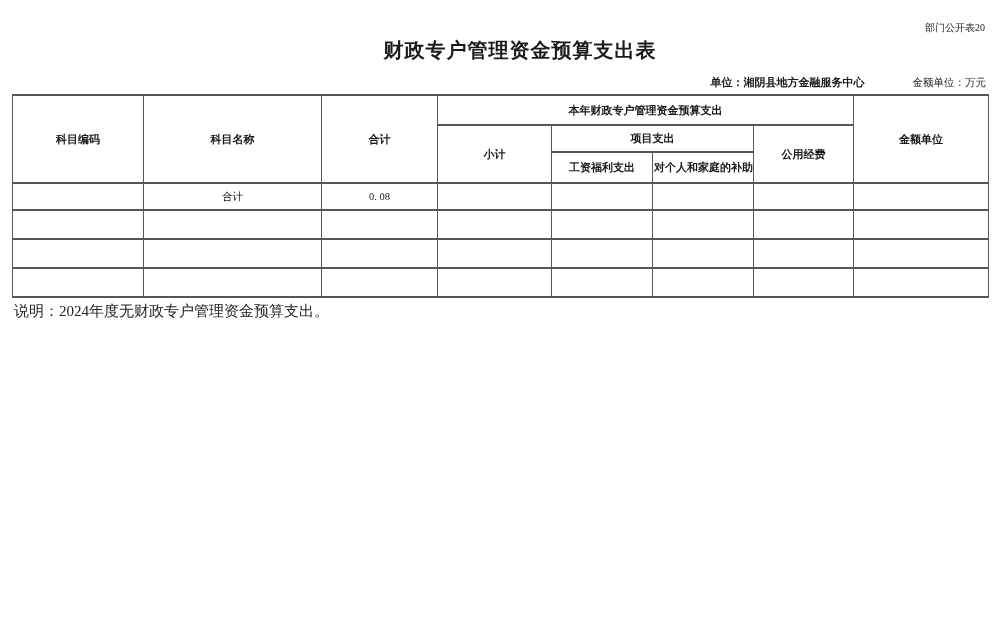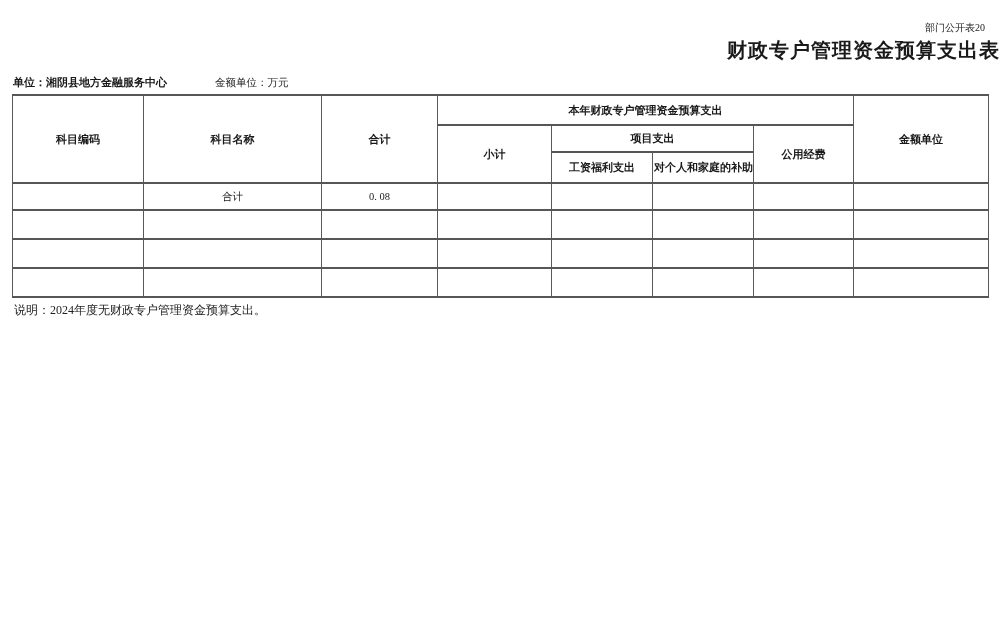--- a/index.html
+++ b/index.html
@@ -13,29 +13,29 @@
   }
   .corner-label {
     position: absolute;
     top: 21px; right: 15px;
     font-size: 10px;
     font-family: Liberation Serif, serif;
     color: #222;
   }
   .page-title {
     padding-top: 37px;
-    text-align: right;
+    text-align: center;
     font-size: 20px;
     font-weight: bold;
     letter-spacing: 1px;
     margin-left: 40px;
   }
   .meta-row {
     display: flex;
-    justify-content: flex-start;
+    justify-content: flex-end;
     align-items: flex-end;
     margin: 11px 14px 4px 13px;
   }
   .unit-label { font-size: 11px; font-weight: bold; }
   .amount-unit-label {
     font-size: 10.5px;
     font-family: "Liberation Serif", serif;
     font-weight: normal;
     margin-left: 48px;
   }
@@ -69,21 +69,21 @@
     font-family: "Liberation Serif", serif;
     font-size: 10.5px;
     font-weight: normal;
     padding: 0 3px;
     text-align: center;
   }
   td.cell-name { text-align: left; }
   td.cell-num  { text-align: right; padding-right: 4px; }
   .note-text {
     margin: 4px 16px 0 14px;
-    font-size: 12px;
+    font-size: 15px;
     font-family: "Liberation Serif", serif;
     color: #222;
   }
 </style>
 </head>
 <body>
 
 <div>
 
   <div class="corner-label">部门公开表20</div>

